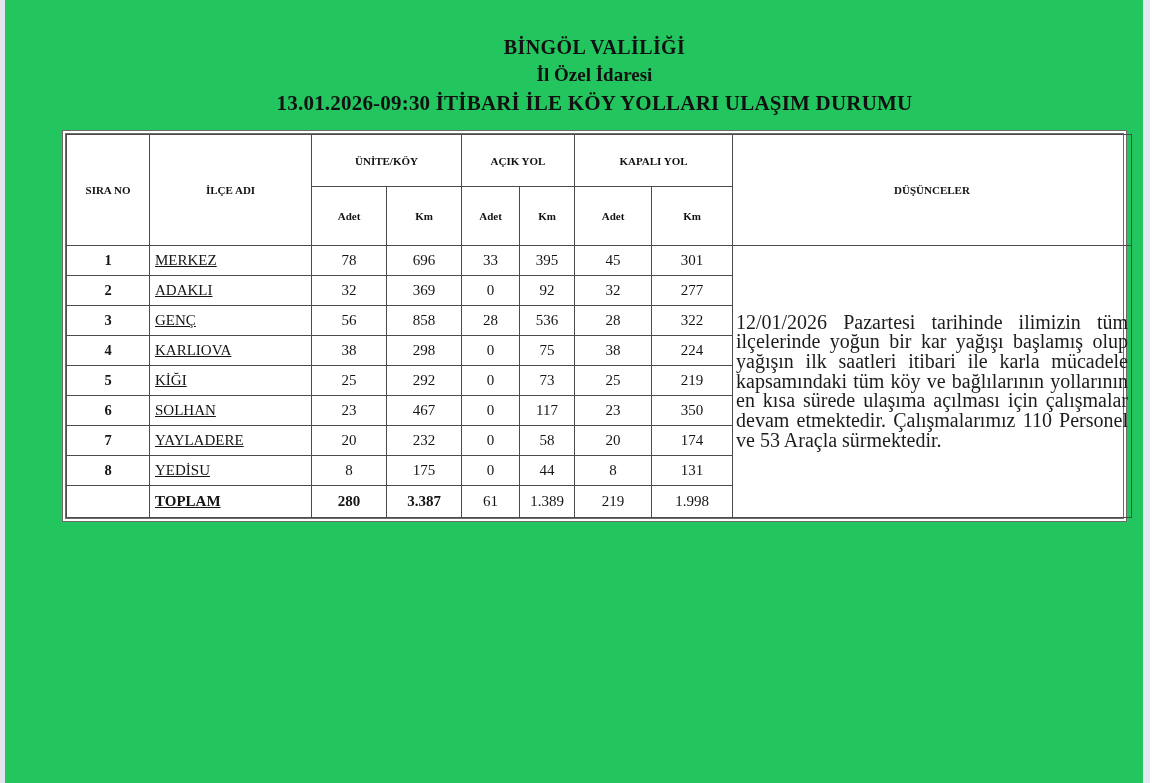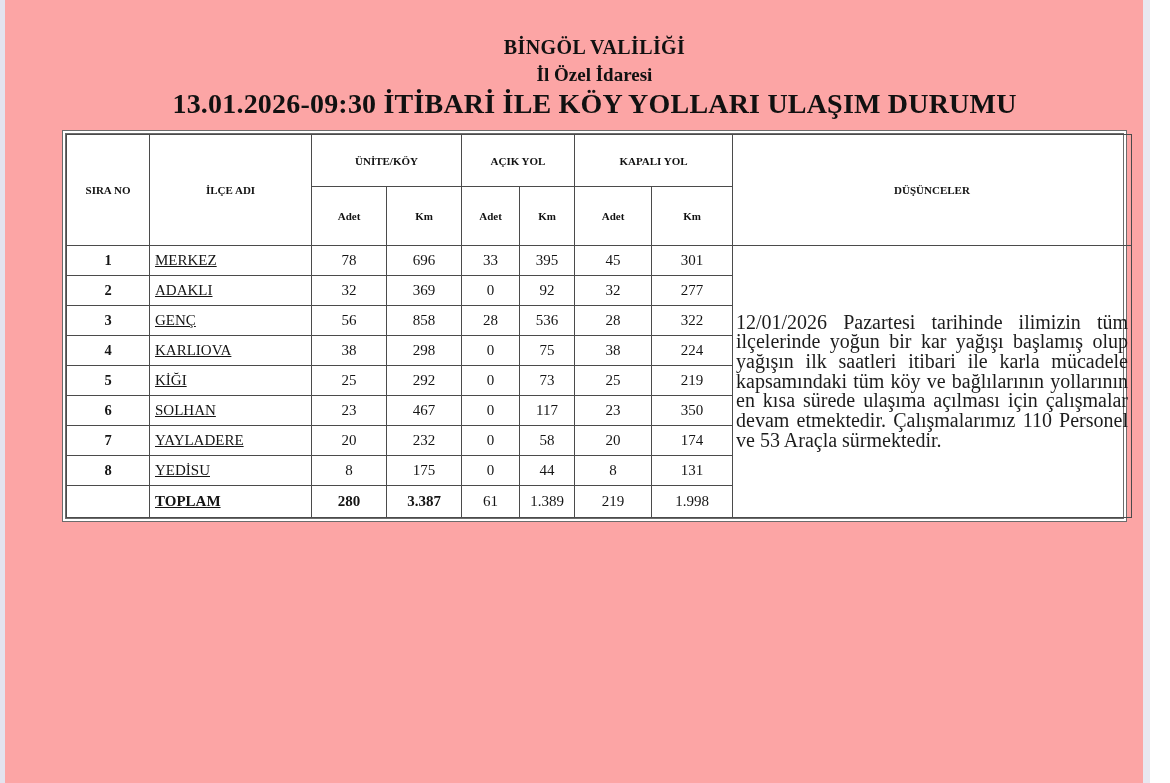--- a/index.html
+++ b/index.html
@@ -1,28 +1,28 @@
 <!DOCTYPE html>
 <html><head>
 <meta charset="utf-8">
 <style>
   html,body { margin:0; padding:0; background:#ffffff; }
   .page {
     position:relative; width:1150px; height:783px;
-    background:#fca5a5; overflow:hidden;
+    background:#22c55e; overflow:hidden;
     font-family:"Liberation Serif", serif; color:#151515;
   }
   .edge-strip { position:absolute; top:0; height:100%; }
   .edge-strip.left  { left:0;  width:5px; background:#e3e3ee; }
   .edge-strip.right { right:0; width:7px; background:#e8e8f1; }
 
   .titles { position:absolute; left:62px; top:33px; width:1065px; text-align:center; color:#111; }
   .title-1 { font-size:20px; font-weight:bold; line-height:28px; letter-spacing:.4px; }
   .title-2 { font-size:19px; font-weight:bold; line-height:27px; }
-  .title-3 { font-size:28px; font-weight:bold; line-height:31px; letter-spacing:.2px; }
+  .title-3 { font-size:21px; font-weight:bold; line-height:31px; letter-spacing:.2px; }
 
   .table-wrap {
     position:absolute; left:62px; top:130px; width:1065px;
     box-sizing:border-box; border:4px double #6c6c6c; background:#ffffff;
   }
   table { width:100%; border-collapse:collapse; table-layout:fixed; }
   th, td {
     border:1px solid #4b4b4b; padding:0; text-align:center; vertical-align:middle;
     overflow:hidden; white-space:nowrap;
   }

